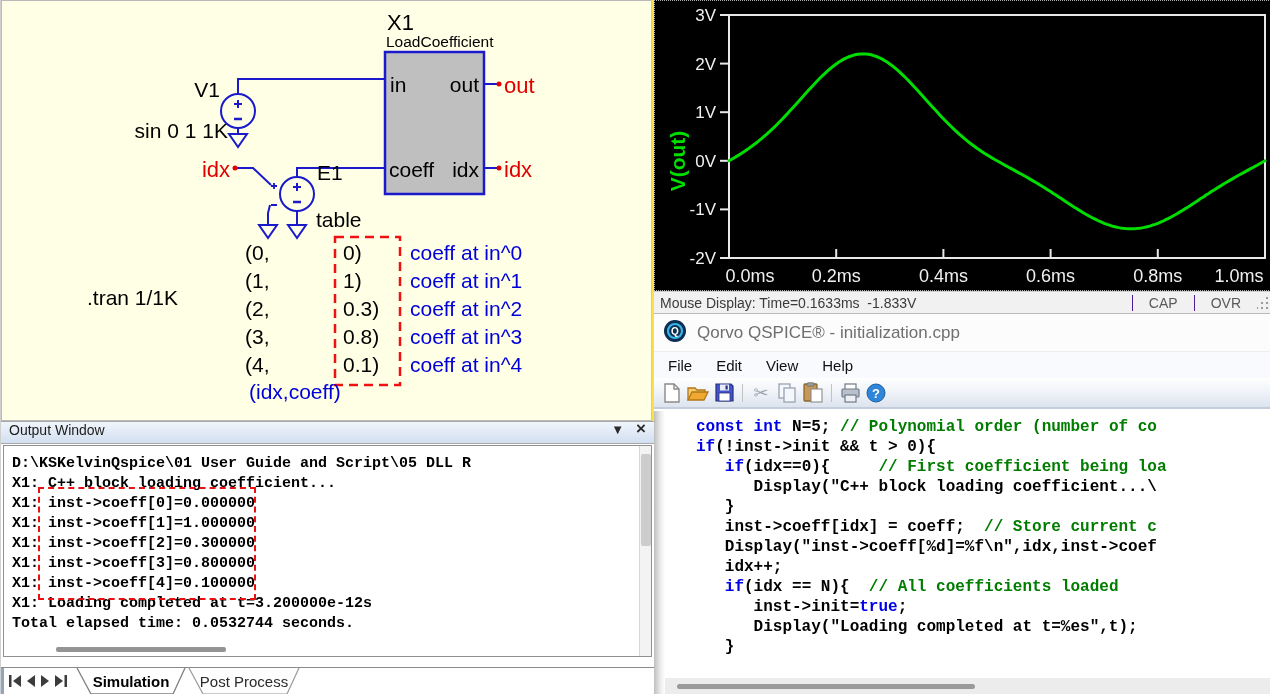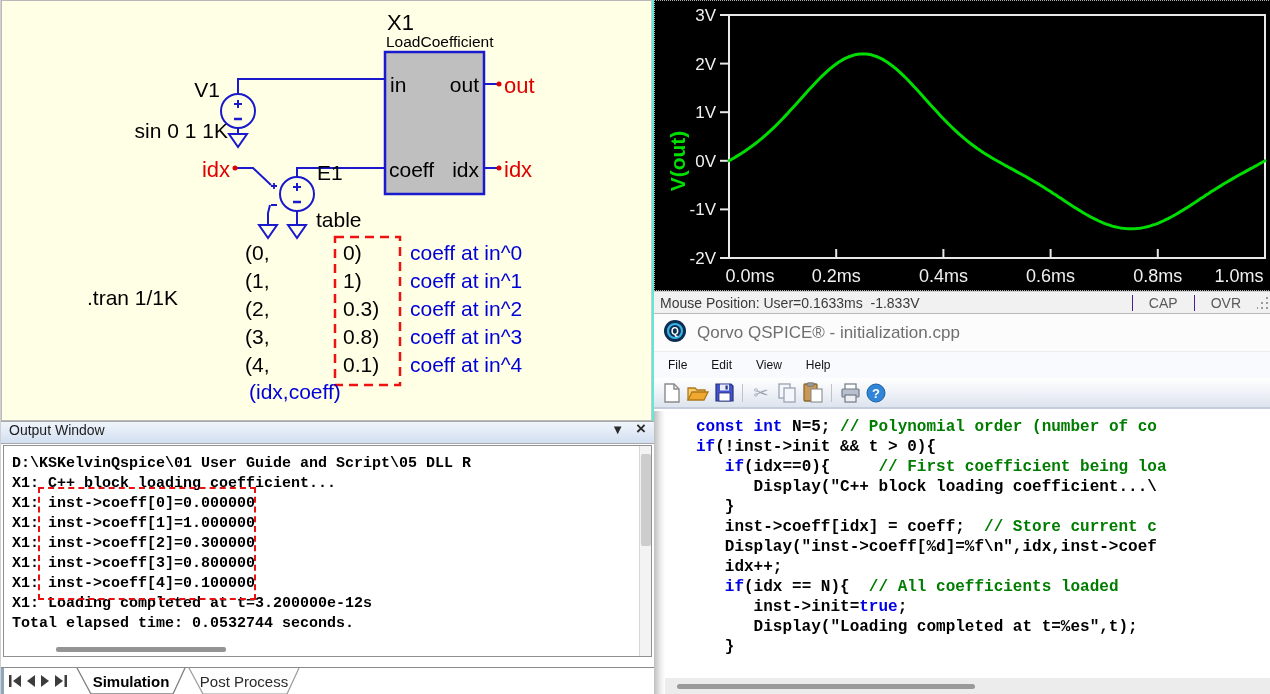--- a/index.html
+++ b/index.html
@@ -1,17 +1,17 @@
 <!DOCTYPE html>
 <html><head>
 <meta charset="utf-8">
 <style>
   * { margin:0; padding:0; box-sizing:border-box; }
   body { font-family:"Liberation Sans", sans-serif; background:#fff; }
-  #app { position:relative; width:1270px; height:694px; overflow:hidden; background:#5eead4; border-left:1px solid #d0d0d0;text-decoration:underline; }
+  #app { position:relative; width:1270px; height:694px; overflow:hidden; background:#fde047; border-left:1px solid #d0d0d0;text-decoration:underline; }
 
   
   #schematic { position:absolute; left:0; top:0; width:651px; height:421px;
     background:#FFFFE6; border:1px solid #b9b9b9; border-right:1px solid #c9c9c9; }
   #schematic svg { display:block; }
 
   
   #wave-panel { position:absolute; left:653px; top:0; width:617px; height:291px;
     background:#000; border:1px dotted #aaa; }
   .wave-text { font-family:"Liberation Sans", sans-serif; }
@@ -21,21 +21,21 @@
     background:#f1f1f1; border-top:1px solid #cfcfcf; display:flex; align-items:center;
     font-size:14px; color:#3a3a3a; }
   #status-bar .mouse-pos { flex:1; padding-left:6px; white-space:pre; }
   #status-bar .kbd-ind { padding:0 16px; color:#5a5a5a; border-left:1px solid #4c1d95; height:16px; line-height:16px; }
   #status-bar .grip { width:14px; height:16px; }
 
   
   #editor { position:absolute; left:653px; top:313px; width:617px; height:381px; background:#fff; border-top:1px solid #b9b9b9; }
   .ed-title { height:38px; background:#fcfcfc; display:flex; align-items:center; padding-left:9px; border-bottom:1px solid #ededed; }
   .ed-title .t { color:#6f6f6f; font-size:17px; margin-left:10px; }
-  .ed-menu { height:26px; background:#f8fafd; display:flex; align-items:center; padding-left:14px; font-size:12px; color:#111; }
+  .ed-menu { height:26px; background:#f8fafd; display:flex; align-items:center; padding-left:14px; font-size:15px; color:#111; }
   .ed-menu span { margin-right:24px; cursor:default; }
   .ed-toolbar { height:31px; background:linear-gradient(#ffffff,#eaeef5 65%,#dde4ee); border-bottom:2px solid #c3cddc;
     display:flex; align-items:center; padding-left:5px; }
   .tb-ico { width:24px; height:22px; display:flex; align-items:center; justify-content:center; margin:0 1px; }
   .tb-sep { width:1px; height:18px; background:#c2c2c2; margin:0 5px; }
   .ed-code { position:absolute; left:0; top:97px; width:617px; height:268px; background:#fff; overflow:hidden;
     padding:6px 0 0 42px; font-family:"Liberation Mono", monospace; font-weight:bold; font-size:16px; line-height:20px; }
   .code-line { white-space:pre; height:20px; }
   .tk-k { color:#0000e6; } .tk-c { color:#007d00; } .tk-n { color:#000; }
   .ed-left-shade { position:absolute; left:0; top:97px; width:11px; height:284px;
@@ -166,21 +166,21 @@
           <line x1="502.8" x2="502.8" y1="248" y2="257" stroke="#e8e8e8" stroke-width="2"></line>
           <text x="502.8" y="281" text-anchor="middle" font-size="18" fill="#f0f0f0" class="wave-text">0.8ms</text>
           <line x1="610" x2="610" y1="248" y2="257" stroke="#e8e8e8" stroke-width="2"></line>
           <text x="584" y="281" text-anchor="middle" font-size="18" fill="#f0f0f0" class="wave-text">1.0ms</text>
         </g>
       <polyline id="vout-trace" points="74.0,159.8 76.7,158.3 79.4,156.7 82.0,155.1 84.7,153.4 87.4,151.7 90.1,149.9 92.8,148.1 95.4,146.2 98.1,144.2 100.8,142.2 103.5,140.1 106.2,137.9 108.8,135.6 111.5,133.3 114.2,130.9 116.9,128.4 119.6,125.8 122.2,123.2 124.9,120.5 127.6,117.7 130.3,114.9 133.0,112.0 135.6,109.1 138.3,106.2 141.0,103.2 143.7,100.2 146.4,97.2 149.0,94.2 151.7,91.2 154.4,88.3 157.1,85.4 159.8,82.5 162.4,79.7 165.1,77.0 167.8,74.4 170.5,71.8 173.2,69.4 175.8,67.1 178.5,65.0 181.2,63.0 183.9,61.1 186.6,59.4 189.2,57.9 191.9,56.6 194.6,55.5 197.3,54.6 200.0,53.8 202.6,53.3 205.3,53.0 208.0,52.9 210.7,53.0 213.4,53.3 216.0,53.8 218.7,54.6 221.4,55.5 224.1,56.6 226.8,57.9 229.4,59.4 232.1,61.1 234.8,63.0 237.5,65.0 240.2,67.1 242.8,69.4 245.5,71.8 248.2,74.4 250.9,77.0 253.6,79.7 256.2,82.5 258.9,85.4 261.6,88.3 264.3,91.2 267.0,94.2 269.6,97.2 272.3,100.2 275.0,103.2 277.7,106.2 280.4,109.1 283.0,112.0 285.7,114.9 288.4,117.7 291.1,120.5 293.8,123.2 296.4,125.8 299.1,128.4 301.8,130.9 304.5,133.3 307.2,135.6 309.8,137.9 312.5,140.1 315.2,142.2 317.9,144.2 320.6,146.2 323.2,148.1 325.9,149.9 328.6,151.7 331.3,153.4 334.0,155.1 336.6,156.7 339.3,158.3 342.0,159.8 344.7,161.3 347.4,162.8 350.0,164.3 352.7,165.7 355.4,167.2 358.1,168.6 360.8,170.1 363.4,171.6 366.1,173.0 368.8,174.5 371.5,176.0 374.2,177.6 376.8,179.1 379.5,180.7 382.2,182.3 384.9,183.9 387.6,185.6 390.2,187.2 392.9,188.9 395.6,190.6 398.3,192.4 401.0,194.1 403.6,195.9 406.3,197.6 409.0,199.4 411.7,201.2 414.4,202.9 417.0,204.7 419.7,206.4 422.4,208.1 425.1,209.7 427.8,211.4 430.4,213.0 433.1,214.5 435.8,216.0 438.5,217.4 441.2,218.7 443.8,220.0 446.5,221.2 449.2,222.3 451.9,223.3 454.6,224.2 457.2,225.1 459.9,225.8 462.6,226.4 465.3,226.9 468.0,227.3 470.6,227.6 473.3,227.8 476.0,227.8 478.7,227.8 481.4,227.6 484.0,227.3 486.7,226.9 489.4,226.4 492.1,225.8 494.8,225.1 497.4,224.2 500.1,223.3 502.8,222.3 505.5,221.2 508.2,220.0 510.8,218.7 513.5,217.4 516.2,216.0 518.9,214.5 521.6,213.0 524.2,211.4 526.9,209.7 529.6,208.1 532.3,206.4 535.0,204.7 537.6,202.9 540.3,201.2 543.0,199.4 545.7,197.6 548.4,195.9 551.0,194.1 553.7,192.4 556.4,190.6 559.1,188.9 561.8,187.2 564.4,185.6 567.1,183.9 569.8,182.3 572.5,180.7 575.2,179.1 577.8,177.6 580.5,176.0 583.2,174.5 585.9,173.0 588.6,171.6 591.2,170.1 593.9,168.6 596.6,167.2 599.3,165.7 602.0,164.3 604.6,162.8 607.3,161.3 610.0,159.8" fill="none" stroke="#00dd00" stroke-width="3" stroke-linejoin="round" stroke-linecap="round"></polyline>
     </svg>
   </div>
 
   <div id="status-bar">
-    <span class="mouse-pos">Mouse Position: User=0.1633ms  -1.833V</span>
+    <span class="mouse-pos">Mouse Display: Time=0.1633ms  -1.833V</span>
     <span class="kbd-ind">CAP</span>
     <span class="kbd-ind">OVR</span>
     <span class="grip">
       <svg width="14" height="16">
           <g fill="#9a9a9a">
             <rect x="9" y="2" width="2" height="2"></rect>
             <rect x="9" y="7" width="2" height="2"></rect>
             <rect x="4" y="7" width="2" height="2"></rect>
             <rect x="9" y="12" width="2" height="2"></rect>
             <rect x="4" y="12" width="2" height="2"></rect>

